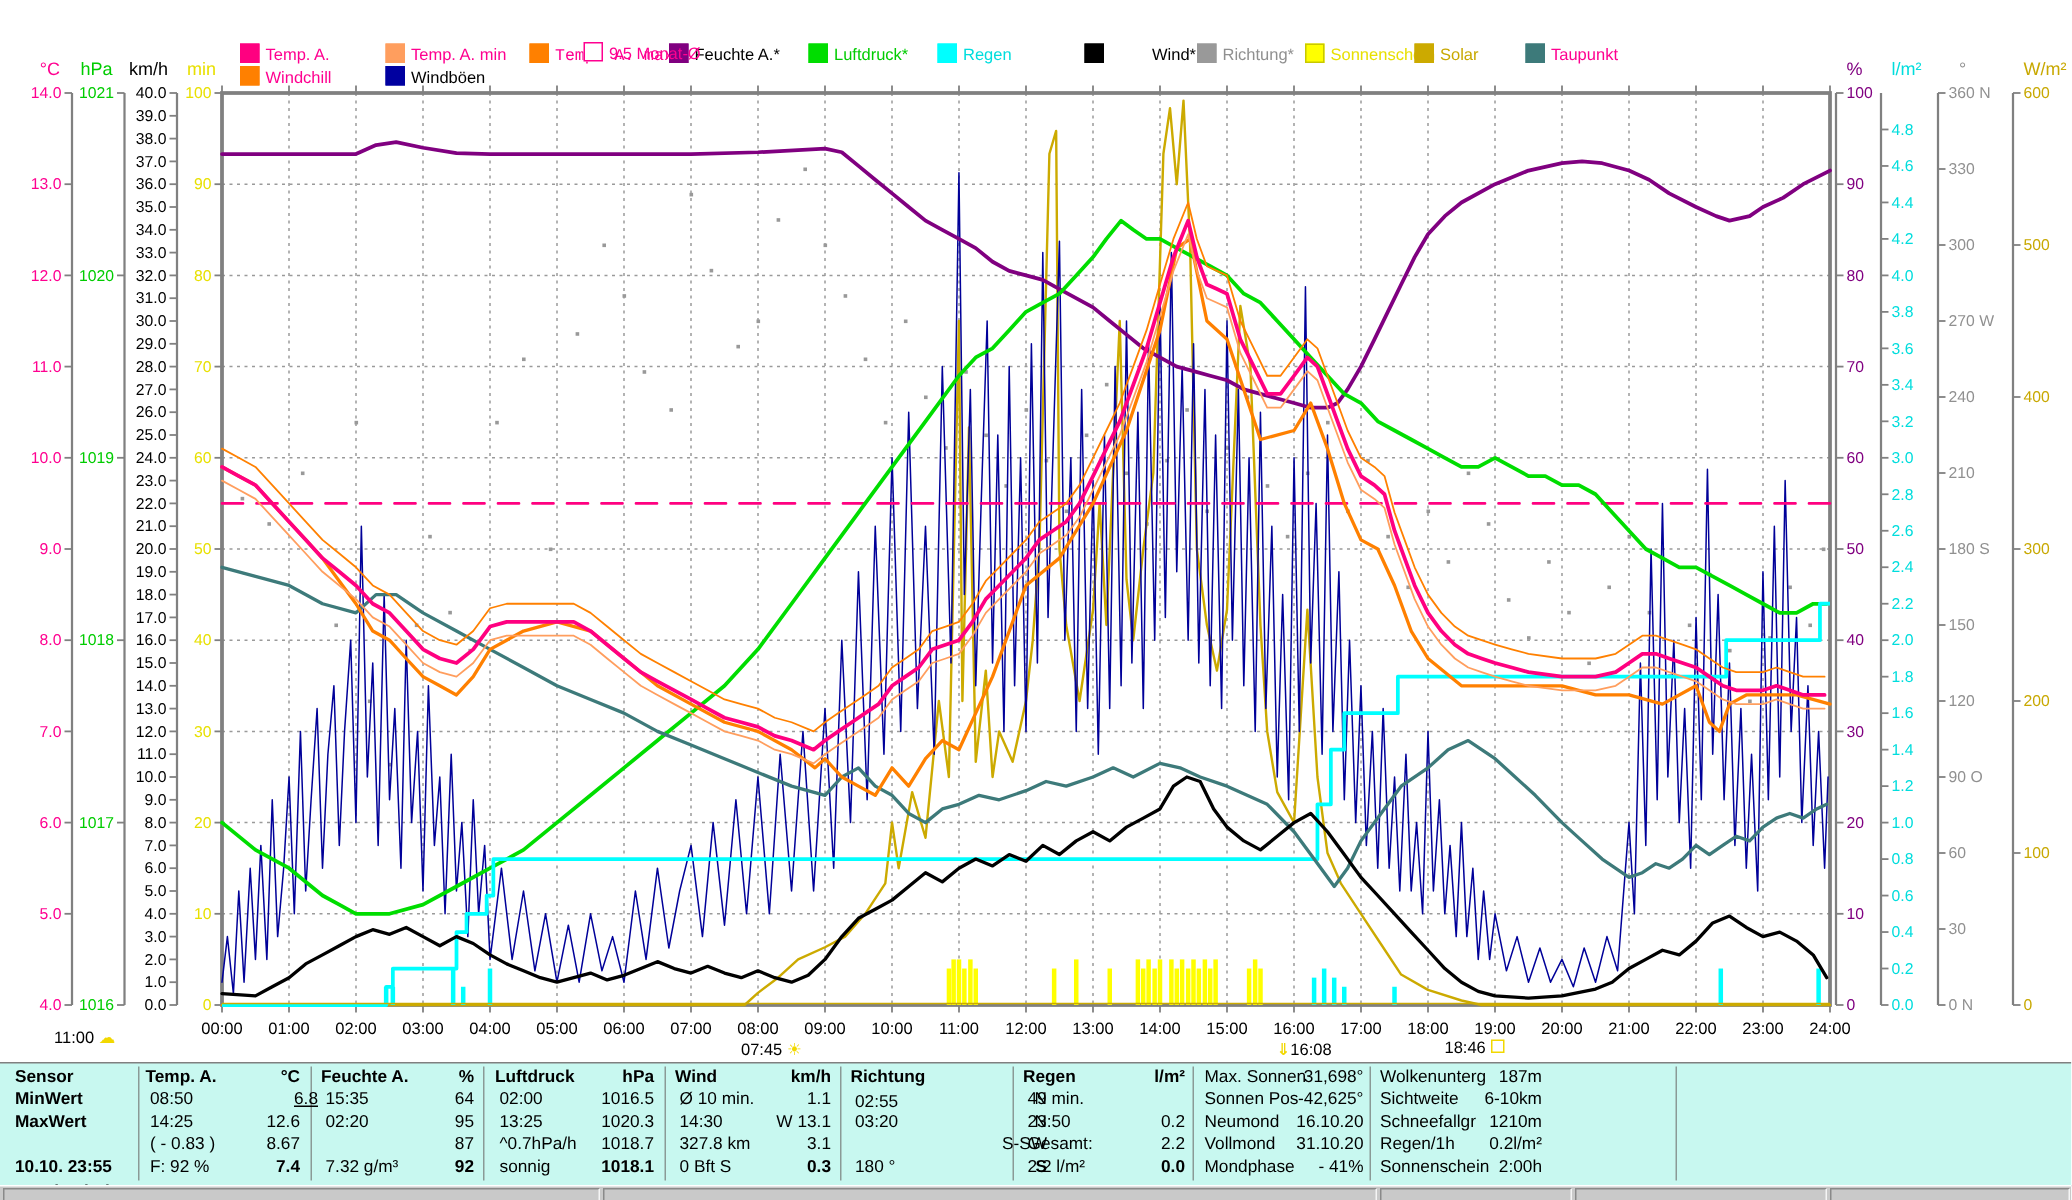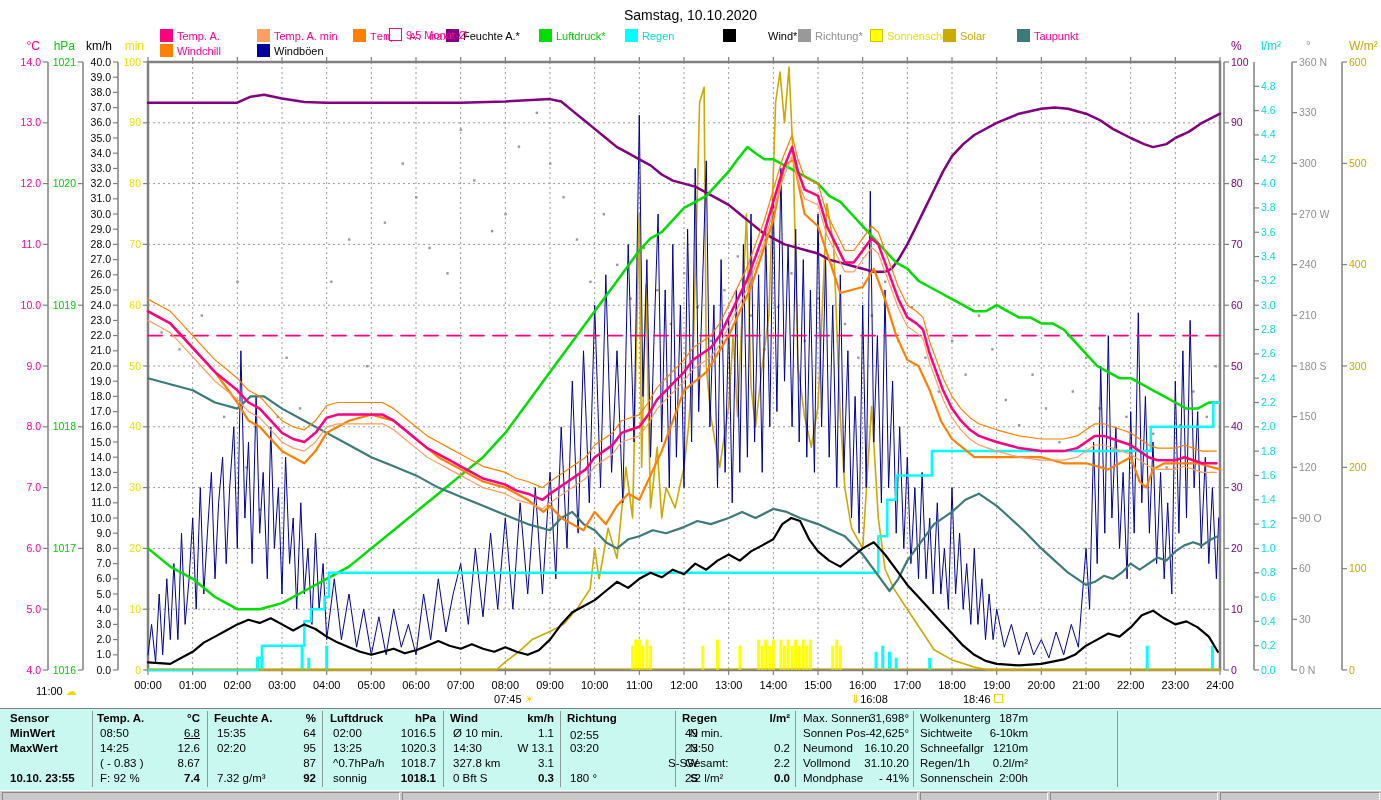--- a/index.html
+++ b/index.html
@@ -16,21 +16,20 @@
   .tcell.b{font-weight:bold;}
   .tcell.r{text-align:right;}
   .tdiv{position:absolute;top:2px;width:1px;height:76px;background:#8a9a96;}
   #statusbar{position:absolute;left:0;top:790px;width:1381px;height:10px;background:#c9c9c9;border-top:1px solid #ffffff;}
   .sb-panel{position:absolute;top:1px;height:7px;border:1px solid #898989;border-right-color:#f5f5f5;border-bottom-color:#f5f5f5;background:#c9c9c9;}
 </style>
 </head>
 <body>
 
 <div id="stage">
-  <div id="title">Samstag, 10.10.2020</div>
   <div id="legend">
       <div class="legend-item" style="left: 160px; top: 29px;"><span class="sw" style="background: rgb(255, 0, 128); border-color: rgb(255, 0, 128);"></span><span style="color: rgb(255, 0, 144);">Temp. A.</span></div>
       <div class="legend-item" style="left: 257px; top: 29px;"><span class="sw" style="background: rgb(255, 158, 94); border-color: rgb(255, 158, 94);"></span><span style="color: rgb(255, 0, 144);">Temp. A. min</span></div>
       <div class="legend-item" style="left: 353px; top: 29px; font-family: Liberation Mono, monospace;"><span class="sw" style="background: rgb(255, 128, 0); border-color: rgb(255, 128, 0);"></span><span style="color: rgb(255, 0, 144);">Temp. A. max</span></div>
       <div class="legend-item" style="left: 446px; top: 29px;"><span class="sw" style="background: rgb(128, 0, 128); border-color: rgb(128, 0, 128);"></span><span style="color: rgb(0, 0, 0);">Feuchte A.*</span></div>
       <div class="legend-item" style="left: 539px; top: 29px;"><span class="sw" style="background: rgb(0, 221, 0); border-color: rgb(0, 221, 0);"></span><span style="color: rgb(0, 204, 0);">Luftdruck*</span></div>
       <div class="legend-item" style="left: 625px; top: 29px;"><span class="sw" style="background: rgb(0, 255, 255); border-color: rgb(0, 255, 255);"></span><span style="color: rgb(0, 221, 221);">Regen</span></div>
       <div class="legend-item" style="left: 723px; top: 29px;"><span class="sw" style="background: rgb(0, 0, 0); border-color: rgb(0, 0, 0);"></span><span style="color: rgb(0, 0, 0); margin-left: 28px;">Wind*</span></div>
       <div class="legend-item" style="left: 798px; top: 29px;"><span class="sw" style="background: rgb(153, 153, 153); border-color: rgb(153, 153, 153);"></span><span style="color: rgb(144, 144, 144);">Richtung*</span></div>
       <div class="legend-item" style="left: 870px; top: 29px;"><span class="sw" style="background: rgb(255, 255, 0); border-color: rgb(200, 200, 0);"></span><span style="color: rgb(232, 224, 0);">Sonnenschein</span></div>
@@ -571,21 +570,21 @@
       <div class="tdiv" style="left: 322px;"></div>
       <div class="tdiv" style="left: 443px;"></div>
       <div class="tdiv" style="left: 560px;"></div>
       <div class="tdiv" style="left: 675px;"></div>
       <div class="tdiv" style="left: 795px;"></div>
       <div class="tdiv" style="left: 913px;"></div>
       <div class="tdiv" style="left: 1117px;"></div>
       <div class="tcell b" style="top: 3px; left: 97px;">Temp. A.</div>
       <div class="tcell b r" style="top: 3px; left: 80px; width: 120px;">°C</div>
       <div class="tcell" style="top: 18px; left: 100px;">08:50</div>
-      <div class="tcell r" style="top: 18px; left: 80px; width: 120px; text-decoration: underline;">6.8</div>
+      <div class="tcell r" style="top: 18px; left: 92px; width: 120px; text-decoration: underline;">6.8</div>
       <div class="tcell" style="top: 33px; left: 100px;">14:25</div>
       <div class="tcell r" style="top: 33px; left: 80px; width: 120px;">12.6</div>
       <div class="tcell" style="top: 48px; left: 100px;">( - 0.83 )</div>
       <div class="tcell r" style="top: 48px; left: 80px; width: 120px;">8.67</div>
       <div class="tcell" style="top: 63px; left: 100px;">F: 92 %</div>
       <div class="tcell b r" style="top: 63px; left: 80px; width: 120px;">7.4</div>
       <div class="tcell b" style="top: 3px; left: 214px;">Feuchte A.</div>
       <div class="tcell b r" style="top: 3px; left: 196px; width: 120px;">%</div>
       <div class="tcell" style="top: 18px; left: 217px;">15:35</div>
       <div class="tcell r" style="top: 18px; left: 196px; width: 120px;">64</div>

